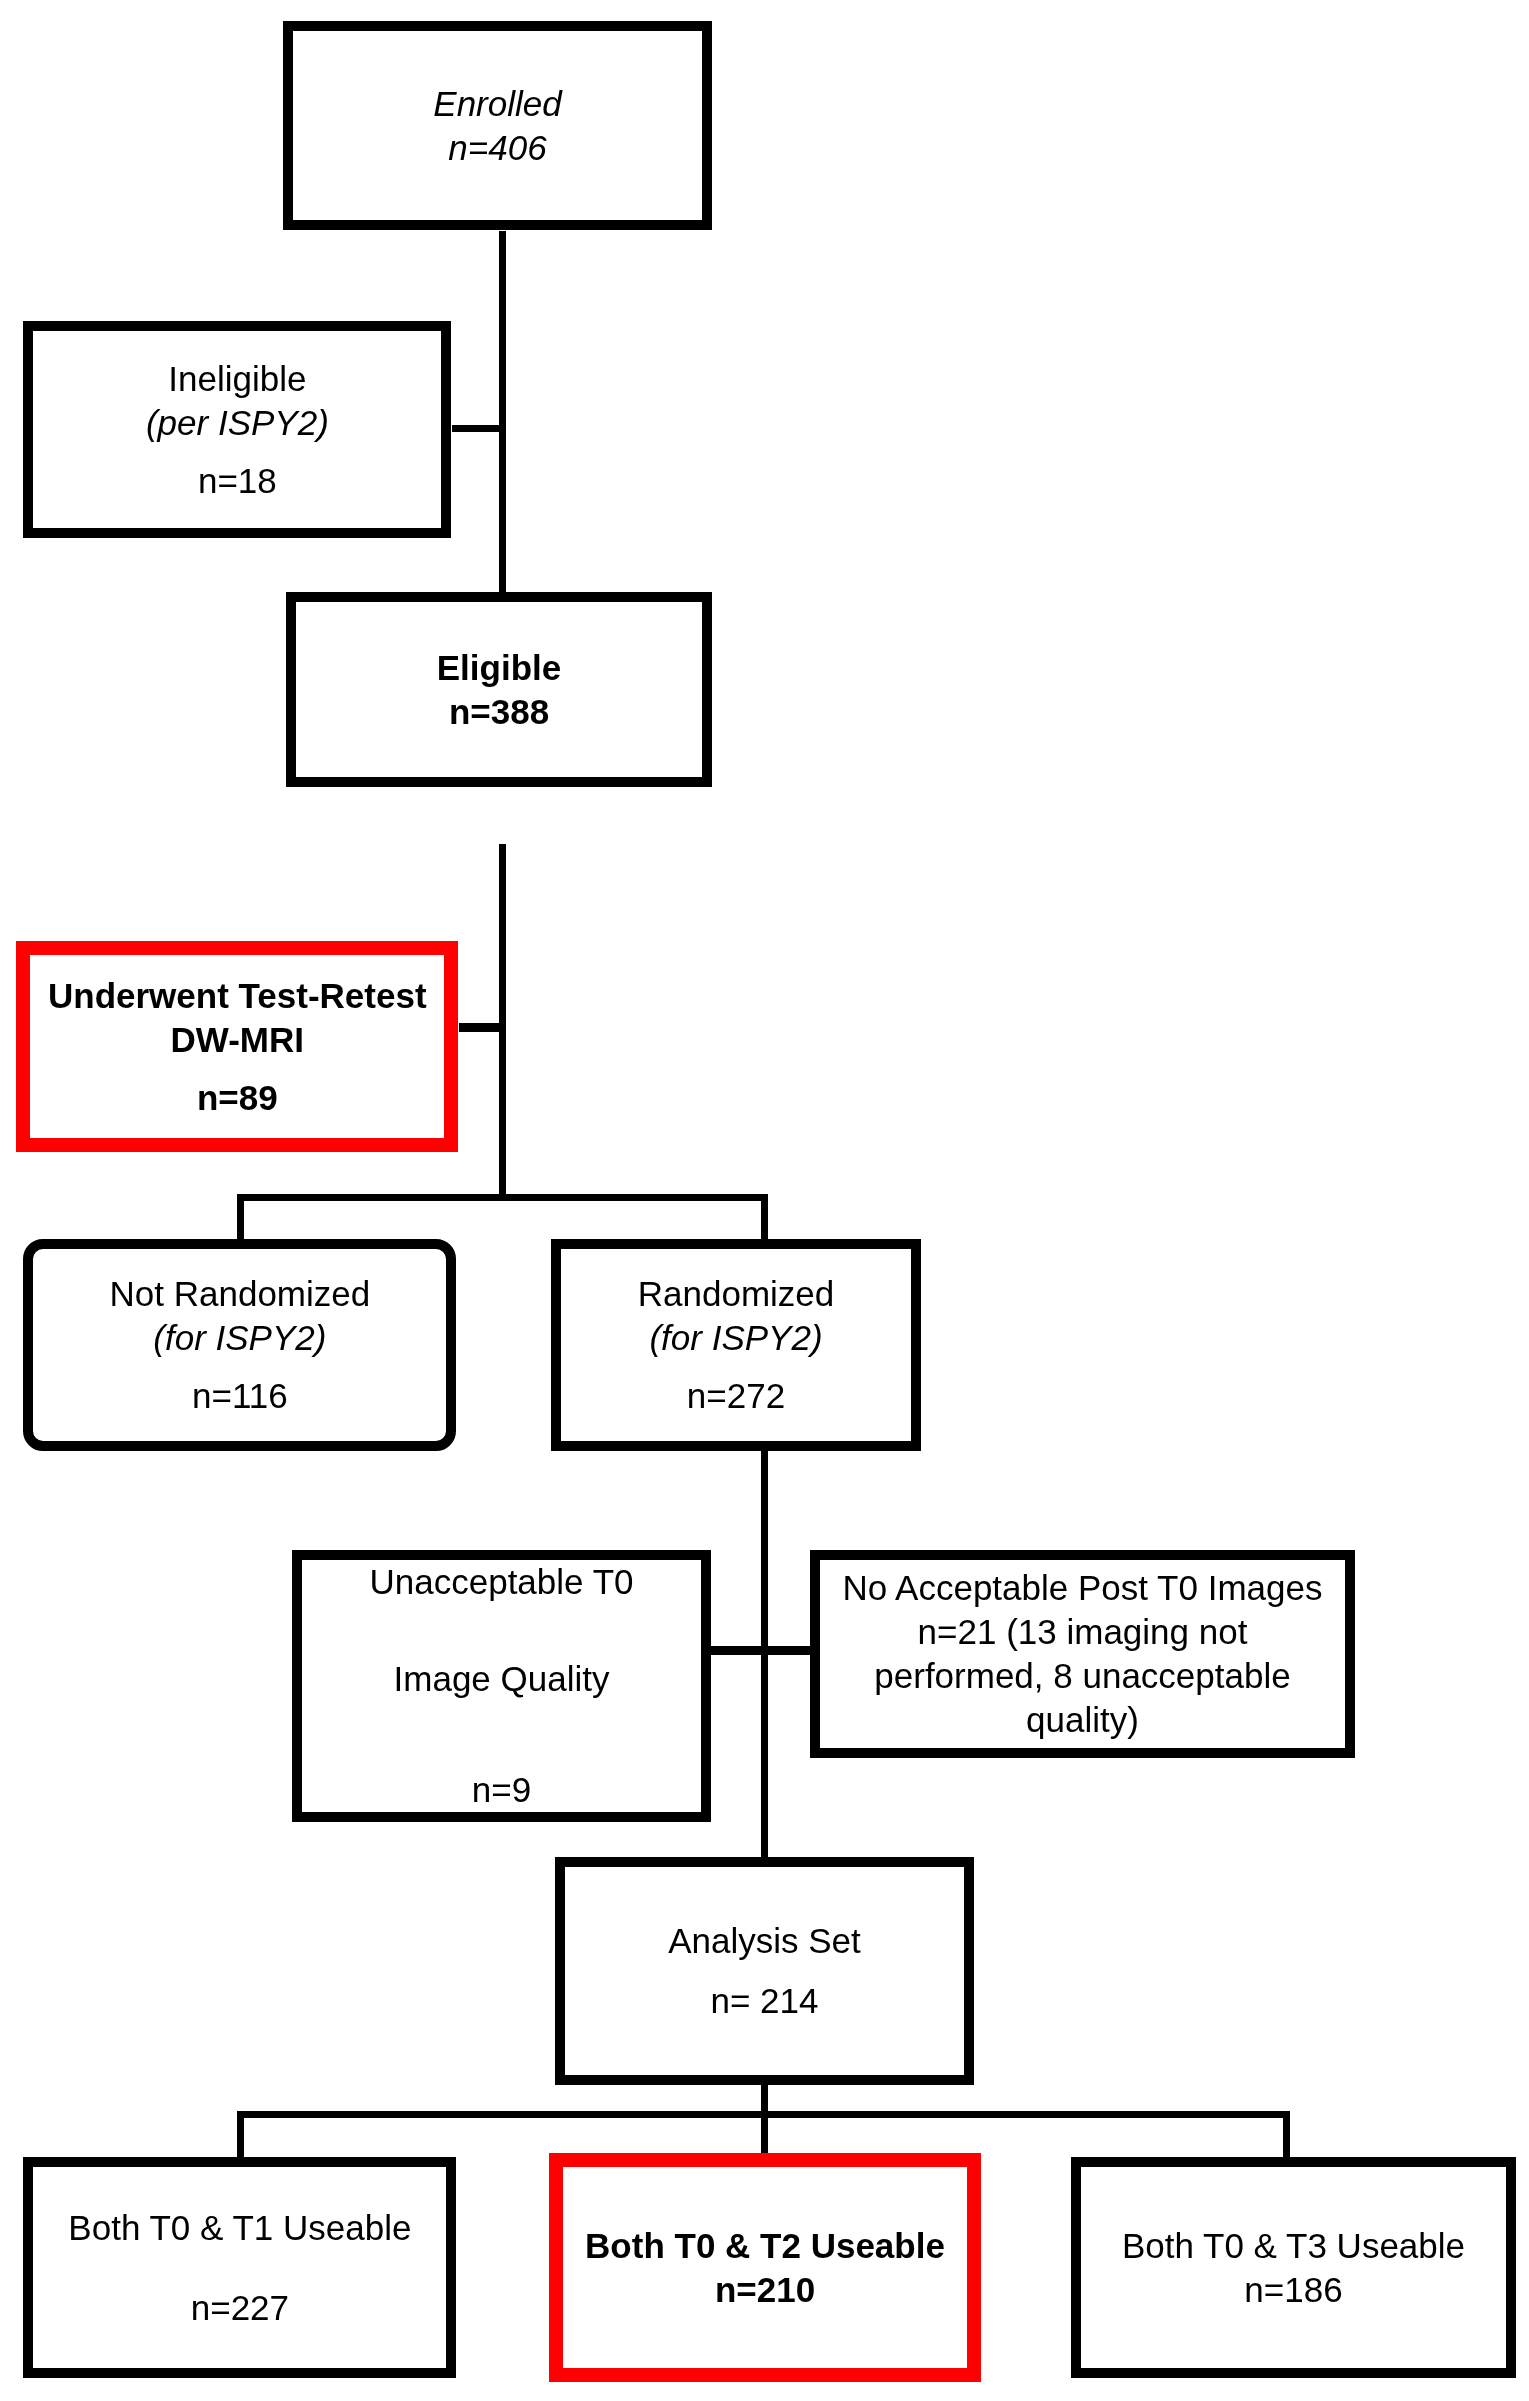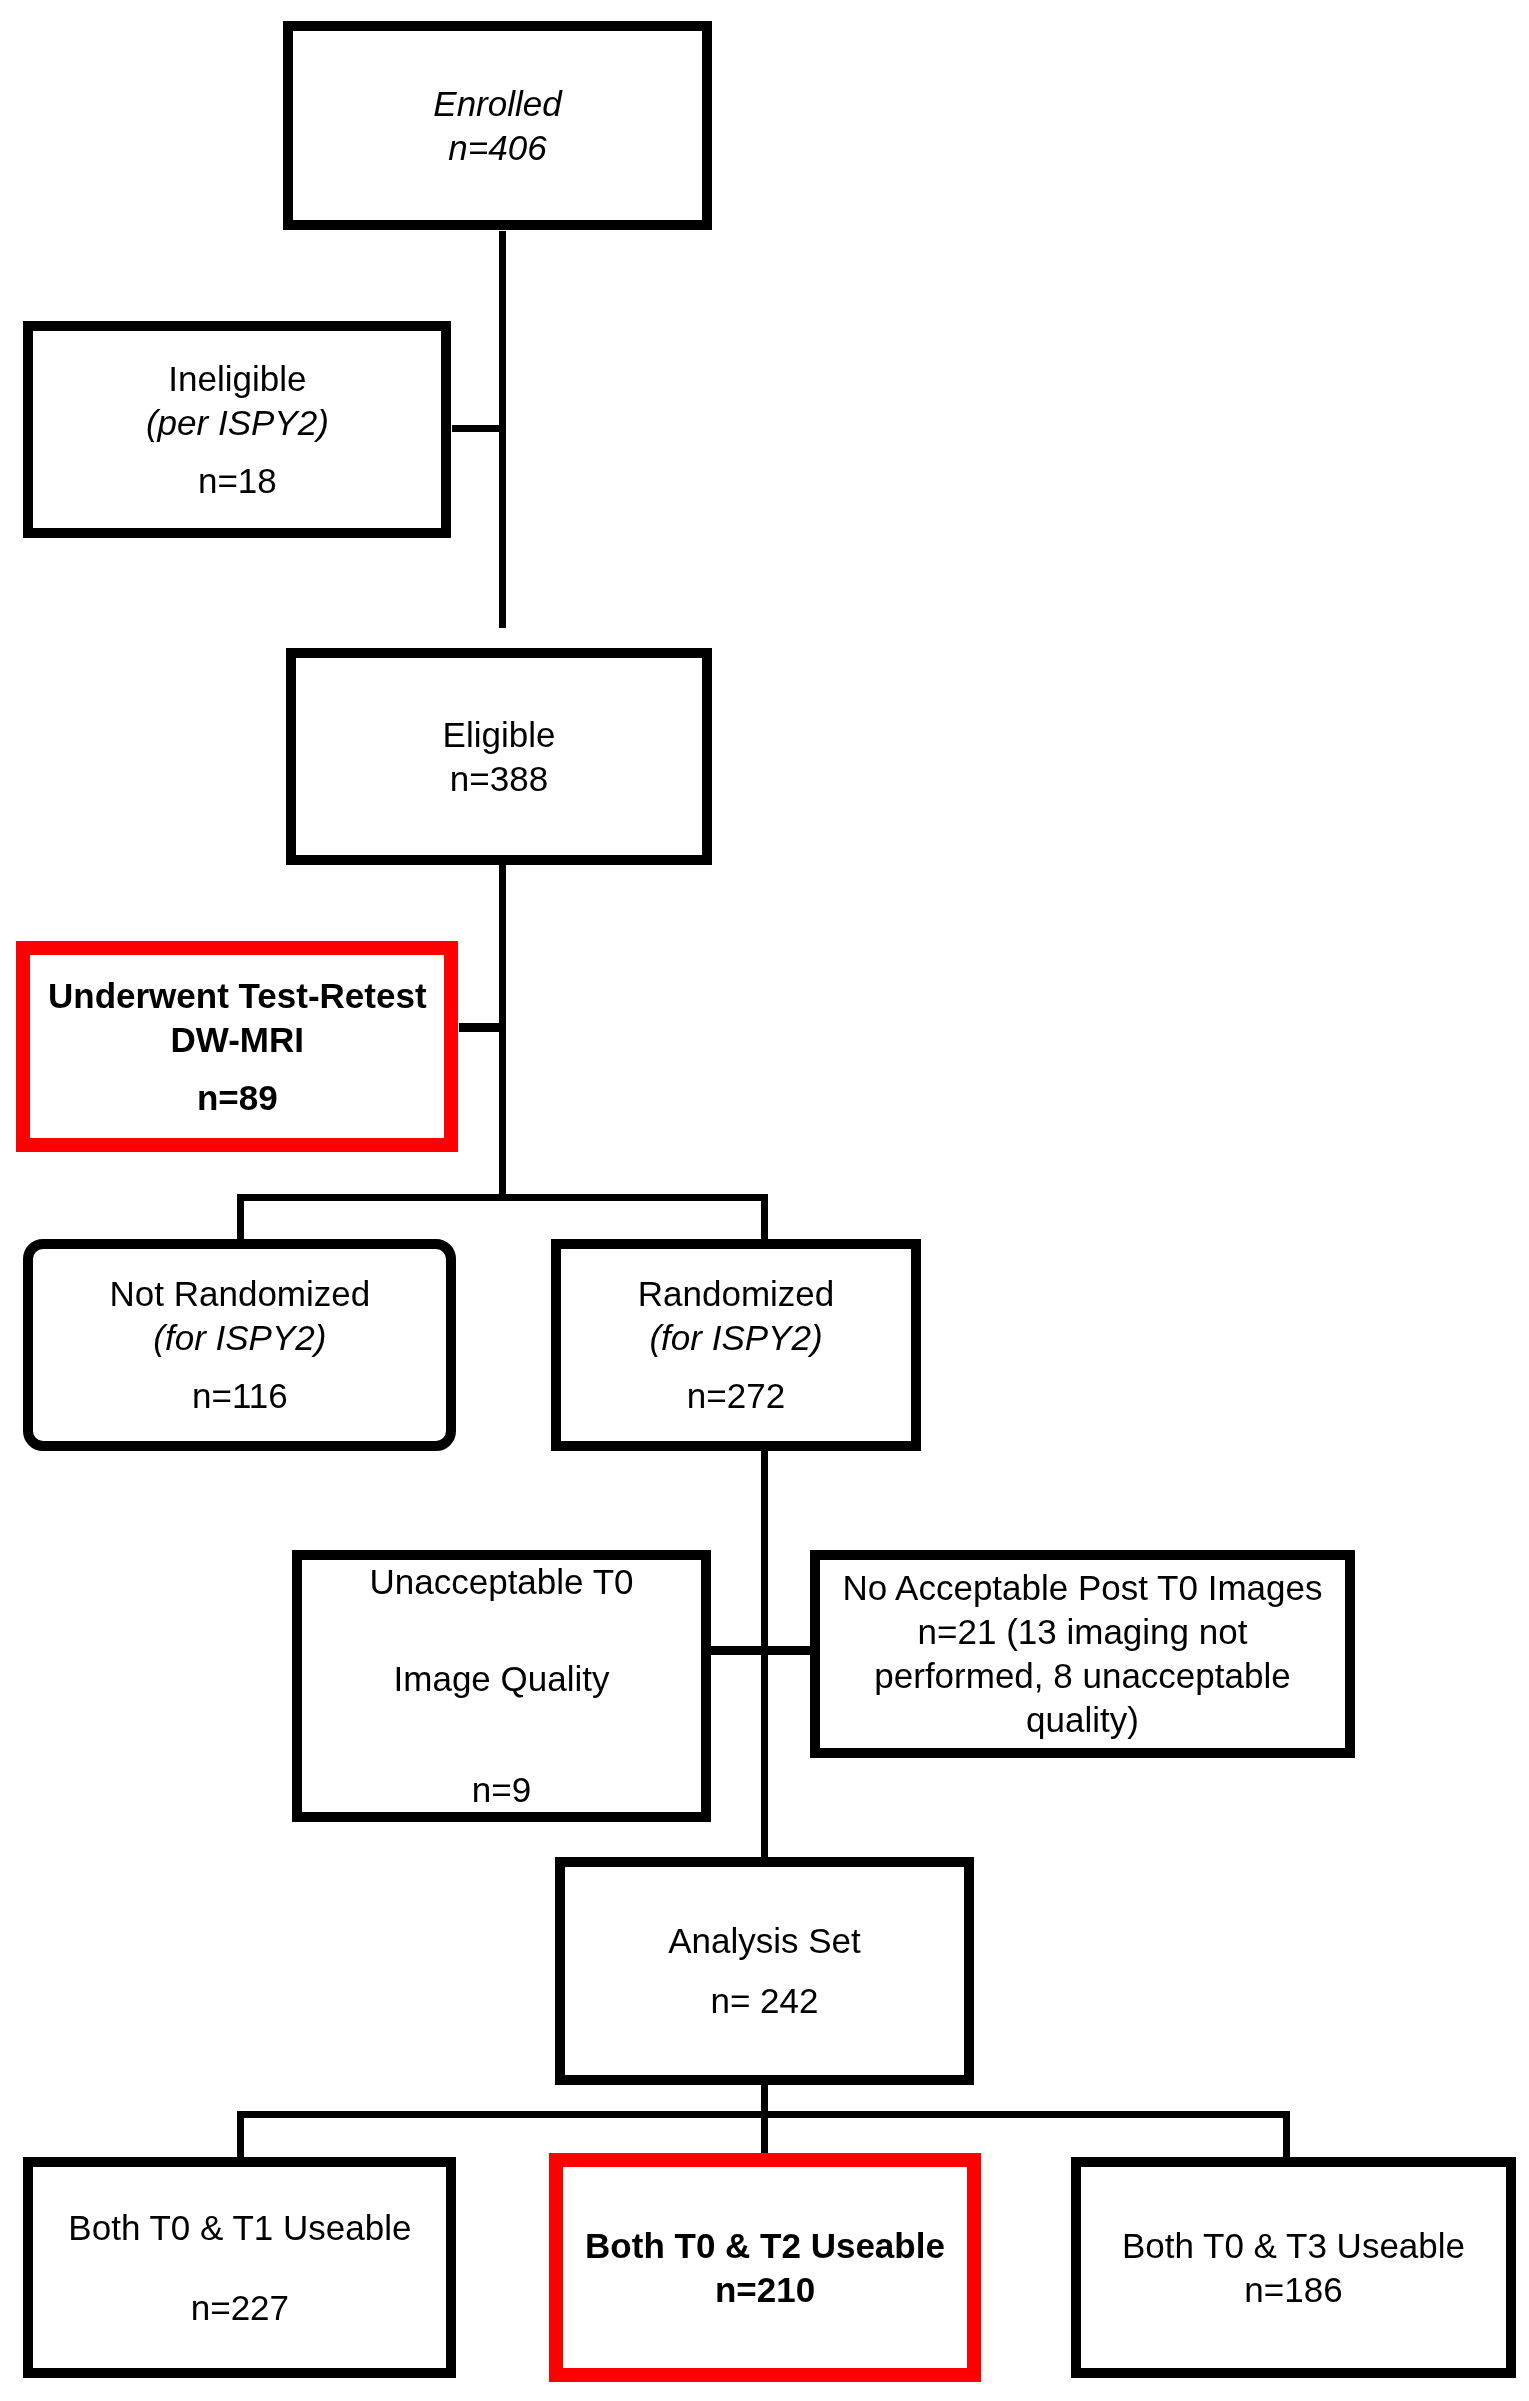--- a/index.html
+++ b/index.html
@@ -69,21 +69,21 @@
     <span>Enrolled</span>
     <span>n=406</span>
   </div>
 
   <div class="box" style="left:23.4px; top:321px; width:428px; height:217px;">
     <span>Ineligible</span>
     <span class="italic">(per ISPY2)</span>
     <span class="gap">n=18</span>
   </div>
 
-  <div class="box" style="left:286px; top:648px; width:426px; height:217px;">
+  <div class="box" style="left:286px; top:592px; width:426px; height:195px;font-weight:bold;">
     <span>Eligible</span>
     <span>n=388</span>
   </div>
 
   <div class="box highlight" style="left:16.3px; top:941px; width:442px; height:211px;">
     <span>Underwent Test-Retest</span>
     <span>DW-MRI</span>
     <span class="gap">n=89</span>
   </div>
 
@@ -107,21 +107,21 @@
 
   <div class="box" style="left:810px; top:1550px; width:545px; height:208px;">
     <span>No Acceptable Post T0 Images</span>
     <span>n=21 (13 imaging not</span>
     <span>performed, 8 unacceptable</span>
     <span>quality)</span>
   </div>
 
   <div class="box" style="left:555px; top:1857px; width:419px; height:228px;gap:16px;">
     <span>Analysis Set</span>
-    <span>n= 242</span>
+    <span>n= 214</span>
   </div>
 
   <div class="box" style="left:23.4px; top:2157px; width:433px; height:221px;gap:36px;">
     <span>Both T0 &amp; T1 Useable</span>
     <span>n=227</span>
   </div>
 
   <div class="box highlight" style="left:549px; top:2153px; width:432px; height:229px;">
     <span>Both T0 &amp; T2 Useable</span>
     <span>n=210</span>

